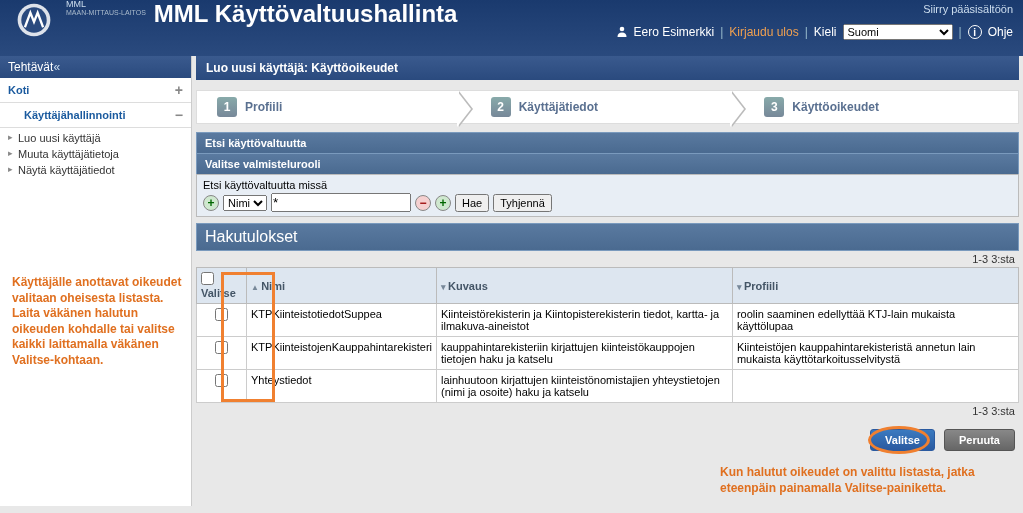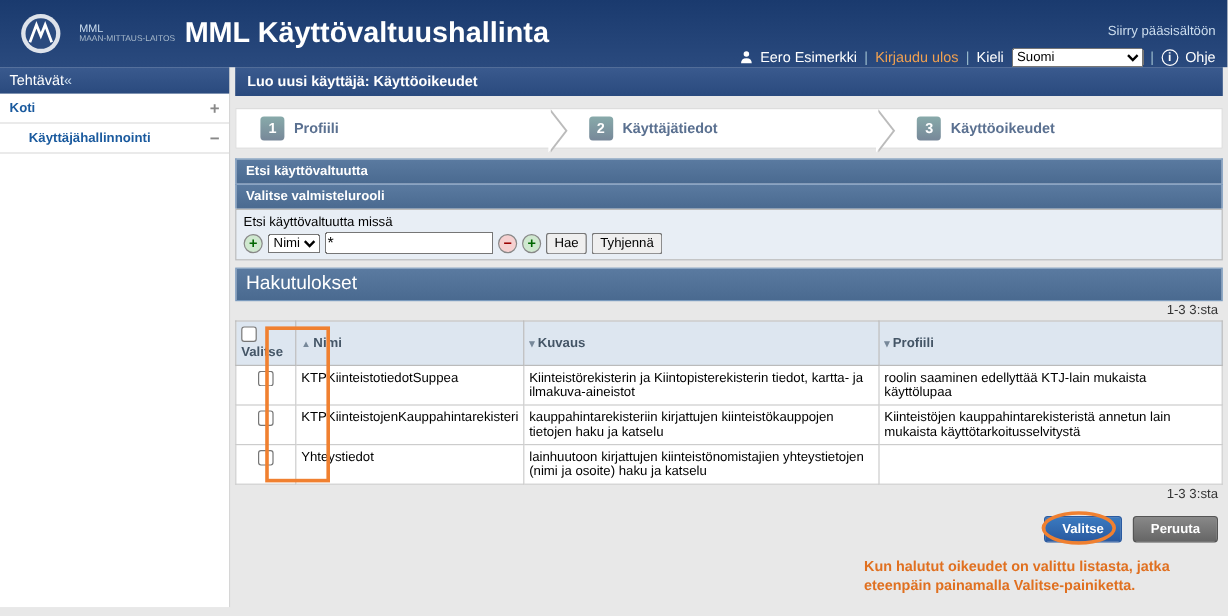--- a/index.html
+++ b/index.html
@@ -1,24 +1,24 @@
 <!DOCTYPE html>
 <html><head>
 <meta charset="utf-8">
 <style>
 * { box-sizing: border-box; margin: 0; padding: 0; }
 body { font-family: Verdana, Arial, sans-serif; font-size: 11px; background: #e8e8e8; width: 1023px; }
 
 .header { background: linear-gradient(#1a3a6e, #2a4a7e); color: #fff; position: relative; height: 56px; }
-.skip-link { position: absolute; right: 10px; top: 20px; color: #cde; font-size: 11px; cursor: pointer; }
-.header-main { display: flex; align-items: center; height: 100%; padding: 0 10px; }
+.skip-link { position: absolute; right: 10px; top: 3px; color: #cde; font-size: 11px; cursor: pointer; }
+.header-main { display: flex; align-items: flex-start; height: 100%; padding: 0 10px; }
 .logo { width: 48px; height: 40px; margin-right: 8px; display: flex; align-items: center; justify-content: center; }
 .logo svg { width: 44px; height: 40px; }
 .app-title { font-size: 24px; font-weight: bold; color: #fff; }
-.header-right { position: absolute; right: 10px; bottom: 0; display: flex; align-items: center; gap: 6px; color: #fff; font-size: 12px; }
+.header-right { position: absolute; right: 10px; bottom: 16px; display: flex; align-items: center; gap: 6px; color: #fff; font-size: 12px; }
 .header-right .sep { color: #9bc; }
 .header-right a { color: #f0a050; text-decoration: none; cursor: pointer; }
 .header-right select { font-size: 11px; min-width: 110px; }
 .user-icon { display: inline-block; }
 
 .body-wrap { display: flex; }
 
 .sidebar { width: 192px; background: #fff; border-right: 1px solid #ccc; min-height: 450px; }
 .sidebar-header { background: linear-gradient(#3a5a8e, #2a4a7e); color: #fff; padding: 4px 8px; font-size: 12px; display: flex; align-items: center; }
 .sidebar-header .collapse { cursor: pointer; color: #cde; }
@@ -123,20 +123,25 @@
       <span class="collapse">«</span>
     </div>
     <div class="menu-cat koti">
       <span>Koti</span>
       <span class="exp">+</span>
     </div>
     <div class="menu-cat active">
       <span>Käyttäjähallinnointi</span>
       <span class="exp">−</span>
     </div>
+    <div class="submenu">
+      <div class="submenu-item">Luo uusi käyttäjä</div>
+      <div class="submenu-item">Muuta käyttäjätietoja</div>
+      <div class="submenu-item">Näytä käyttäjätiedot</div>
+    </div>
   </div>
 
   <div class="main">
     <div class="page-title">Luo uusi käyttäjä: Käyttöoikeudet</div>
 
     <div class="wizard">
       <div class="wizard-step">
         <span class="num">1</span>
         <span class="label">Profiili</span>
       </div>
@@ -205,17 +210,18 @@
     </table>
     <div class="result-count">1-3 3:sta</div>
 
     <div class="btn-row">
       <span class="btn btn-primary">Valitse</span>
       <span class="btn btn-secondary">Peruuta</span>
     </div>
   </div>
 </div>
 
+<div class="annotation anno-left">Käyttäjälle anottavat oikeudet valitaan oheisesta listasta. Laita väkänen halutun oikeuden kohdalle tai valitse kaikki laittamalla väkänen Valitse-kohtaan.</div>
 <div class="annotation anno-right">Kun halutut oikeudet on valittu listasta, jatka eteenpäin painamalla Valitse-painiketta.</div>
 <div class="anno-box-col"></div>
 <div class="anno-oval"></div>
 
 </div>
 
 </body></html>

